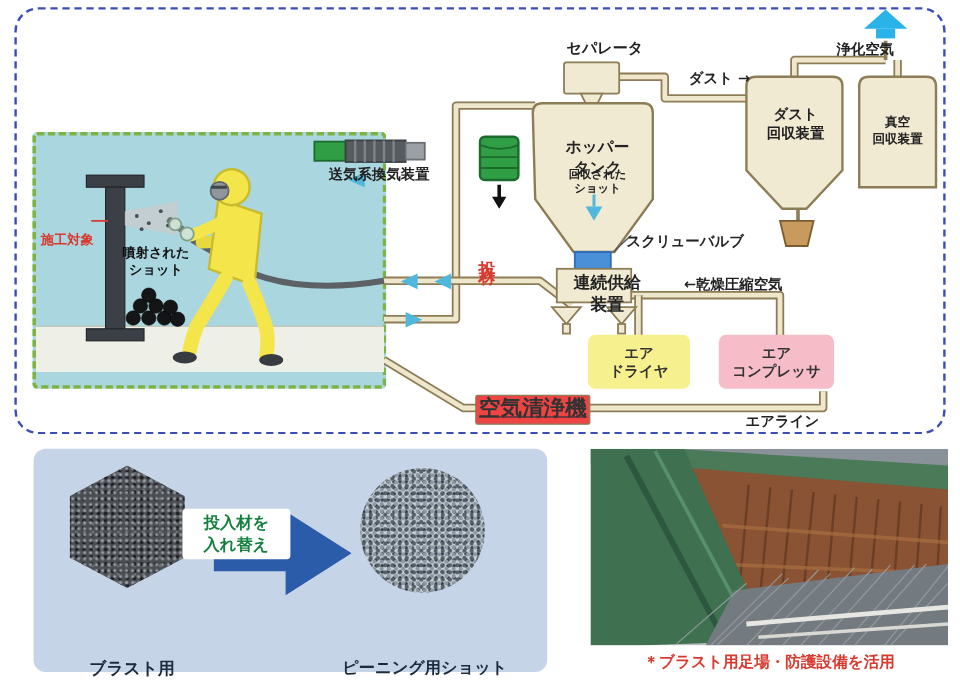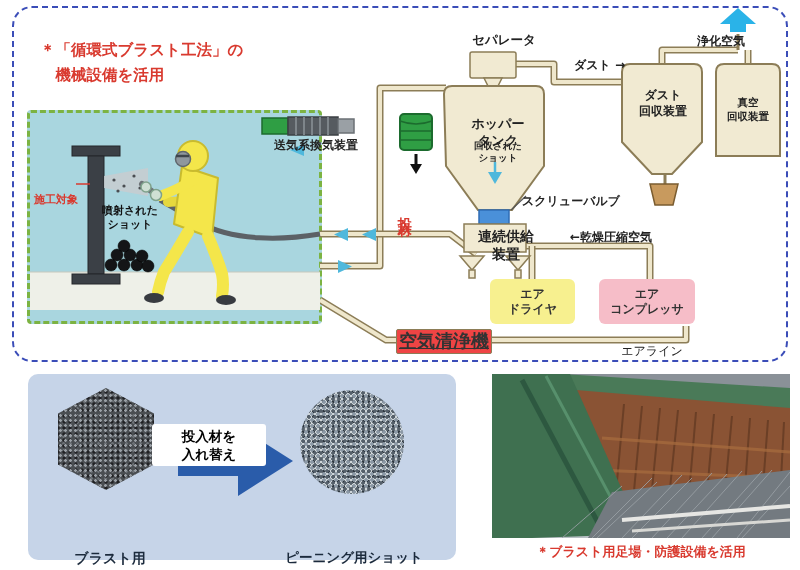--- a/index.html
+++ b/index.html
@@ -49,23 +49,23 @@
          #4a4e52;}
   .shot-circle{position:absolute;left:272px;top:16px;width:104px;height:104px;border-radius:50%;
        background:
          radial-gradient(circle,#55606b 0 1.5px,transparent 2.1px) 0 0/6px 6px,
          radial-gradient(circle,#8b98a5 0 1.5px,transparent 2.1px) 3px 3px/6px 6px,
          radial-gradient(circle,#2e3740 0 1.2px,transparent 1.8px) 1px 4px/5px 5px,
          #cfd6da;}
   .mat-cap{position:absolute;font-weight:600;font-size:14px;color:#1b2a3c;
            white-space:pre-line;line-height:1.45;text-align:center;margin-top:38px;}
   .swap-arrow{position:absolute;left:150px;top:50px;z-index:1;}
-  .swap-label{position:absolute;left:124px;top:50px;width:114px;height:42px;background:#fff;
+  .swap-label{position:absolute;left:124px;top:50px;width:90px;height:42px;background:#fff;
            border-radius:3px;display:flex;align-items:center;justify-content:center;
-           font-weight:700;font-size:13.5px;color:#000000;text-align:center;
+           font-weight:700;font-size:13.5px;color:#15803d;text-align:center;
            white-space:pre-line;line-height:1.35;z-index:2;}
   
   .photoBox{position:absolute;left:492px;top:374px;width:298px;height:164px;overflow:hidden;}
   .photo-caption{position:absolute;left:492px;top:543px;width:298px;text-align:center;
            font-weight:700;font-size:13px;color:var(--accent-red);}
 </style>
 </head>
 <body>
 
 <div class="page">
@@ -189,22 +189,20 @@
       <g class="flow">
         <polygon points="334,220 334,233 320,226.5"></polygon>
         <polygon points="362,220 362,233 348,226.5"></polygon>
         <polygon points="324,252 324,265 338,258.5"></polygon>
         <polygon points="290,136 290,148 276,142"></polygon>
         <polygon points="474,164 488,164 481,176"></polygon>
         <line x1="481" y1="154" x2="481" y2="164" stroke="var(--flow-blue)" stroke-width="2.5"></line>
       </g>
     </svg>
 
-    <div class="lbl title" style="left:26px;top:30px;width:240px;">＊「循環式ブラスト工法」の
-　機械設備を活用</div>
     <div class="lbl" style="left:450px;top:24px;width:80px;font-size:12.5px;">セパレータ</div>
     <div class="lbl" style="left:544px;top:50px;width:80px;text-align:left;padding-left:16px;">ダスト →</div>
     <div class="lbl" style="left:672px;top:26px;width:70px;">浄化空気</div>
     <div class="lbl" style="left:610px;top:80px;width:78px;">ダスト
 回収装置</div>
     <div class="lbl" style="left:706px;top:88px;width:56px;font-size:10.5px;">真空
 回収装置</div>
     <div class="lbl" style="left:438px;top:108px;width:92px;font-size:13px;">ホッパー
 タンク</div>
     <div class="lbl" style="left:442px;top:132px;width:84px;font-size:9.5px;">回収された
@@ -213,21 +211,21 @@
     <div class="lbl vert red" style="left:382px;top:162px;height:80px;">投入材</div>
     <div class="lbl" style="left:508px;top:176px;width:110px;text-align:left;margin-top:10px;">スクリューバルブ</div>
     <div class="lbl" style="left:450px;top:219px;width:84px;font-size:14px;">連続供給
 装置</div>
     <div class="lbl" style="left:556px;top:222px;width:140px;text-align:left;">←乾燥圧縮空気</div>
     <div class="eqbox dryer" style="left:476px;top:271px;width:85px;height:45px;">エア
 ドライヤ</div>
     <div class="eqbox compressor" style="left:585px;top:271px;width:96px;height:45px;">エア
 コンプレッサ</div>
     <div class="eqbox purifier" style="left:382px;top:321px;width:94px;height:23px;">空気清浄機</div>
-    <div class="lbl" style="left:596px;top:336px;width:84px;font-weight:400;">エアライン</div>
+    <div class="lbl" style="left:596px;top:336px;width:84px;font-weight:700;">エアライン</div>
     <div class="lbl red" style="left:18px;top:170px;width:48px;font-size:11px;margin-top:15px;">施工対象</div>
     <div class="lbl" style="left:78px;top:196px;width:76px;font-size:11px;color:#111;">噴射された
 ショット</div>
   </section>
 
   <section class="materials">
     <div class="hex"></div>
     <svg class="swap-arrow" width="115" height="74" viewBox="0 0 115 74">
       <polygon points="0,22 60,22 60,2 115,37 60,72 60,52 0,52" fill="var(--swap-arrow-blue)"></polygon>
     </svg>

